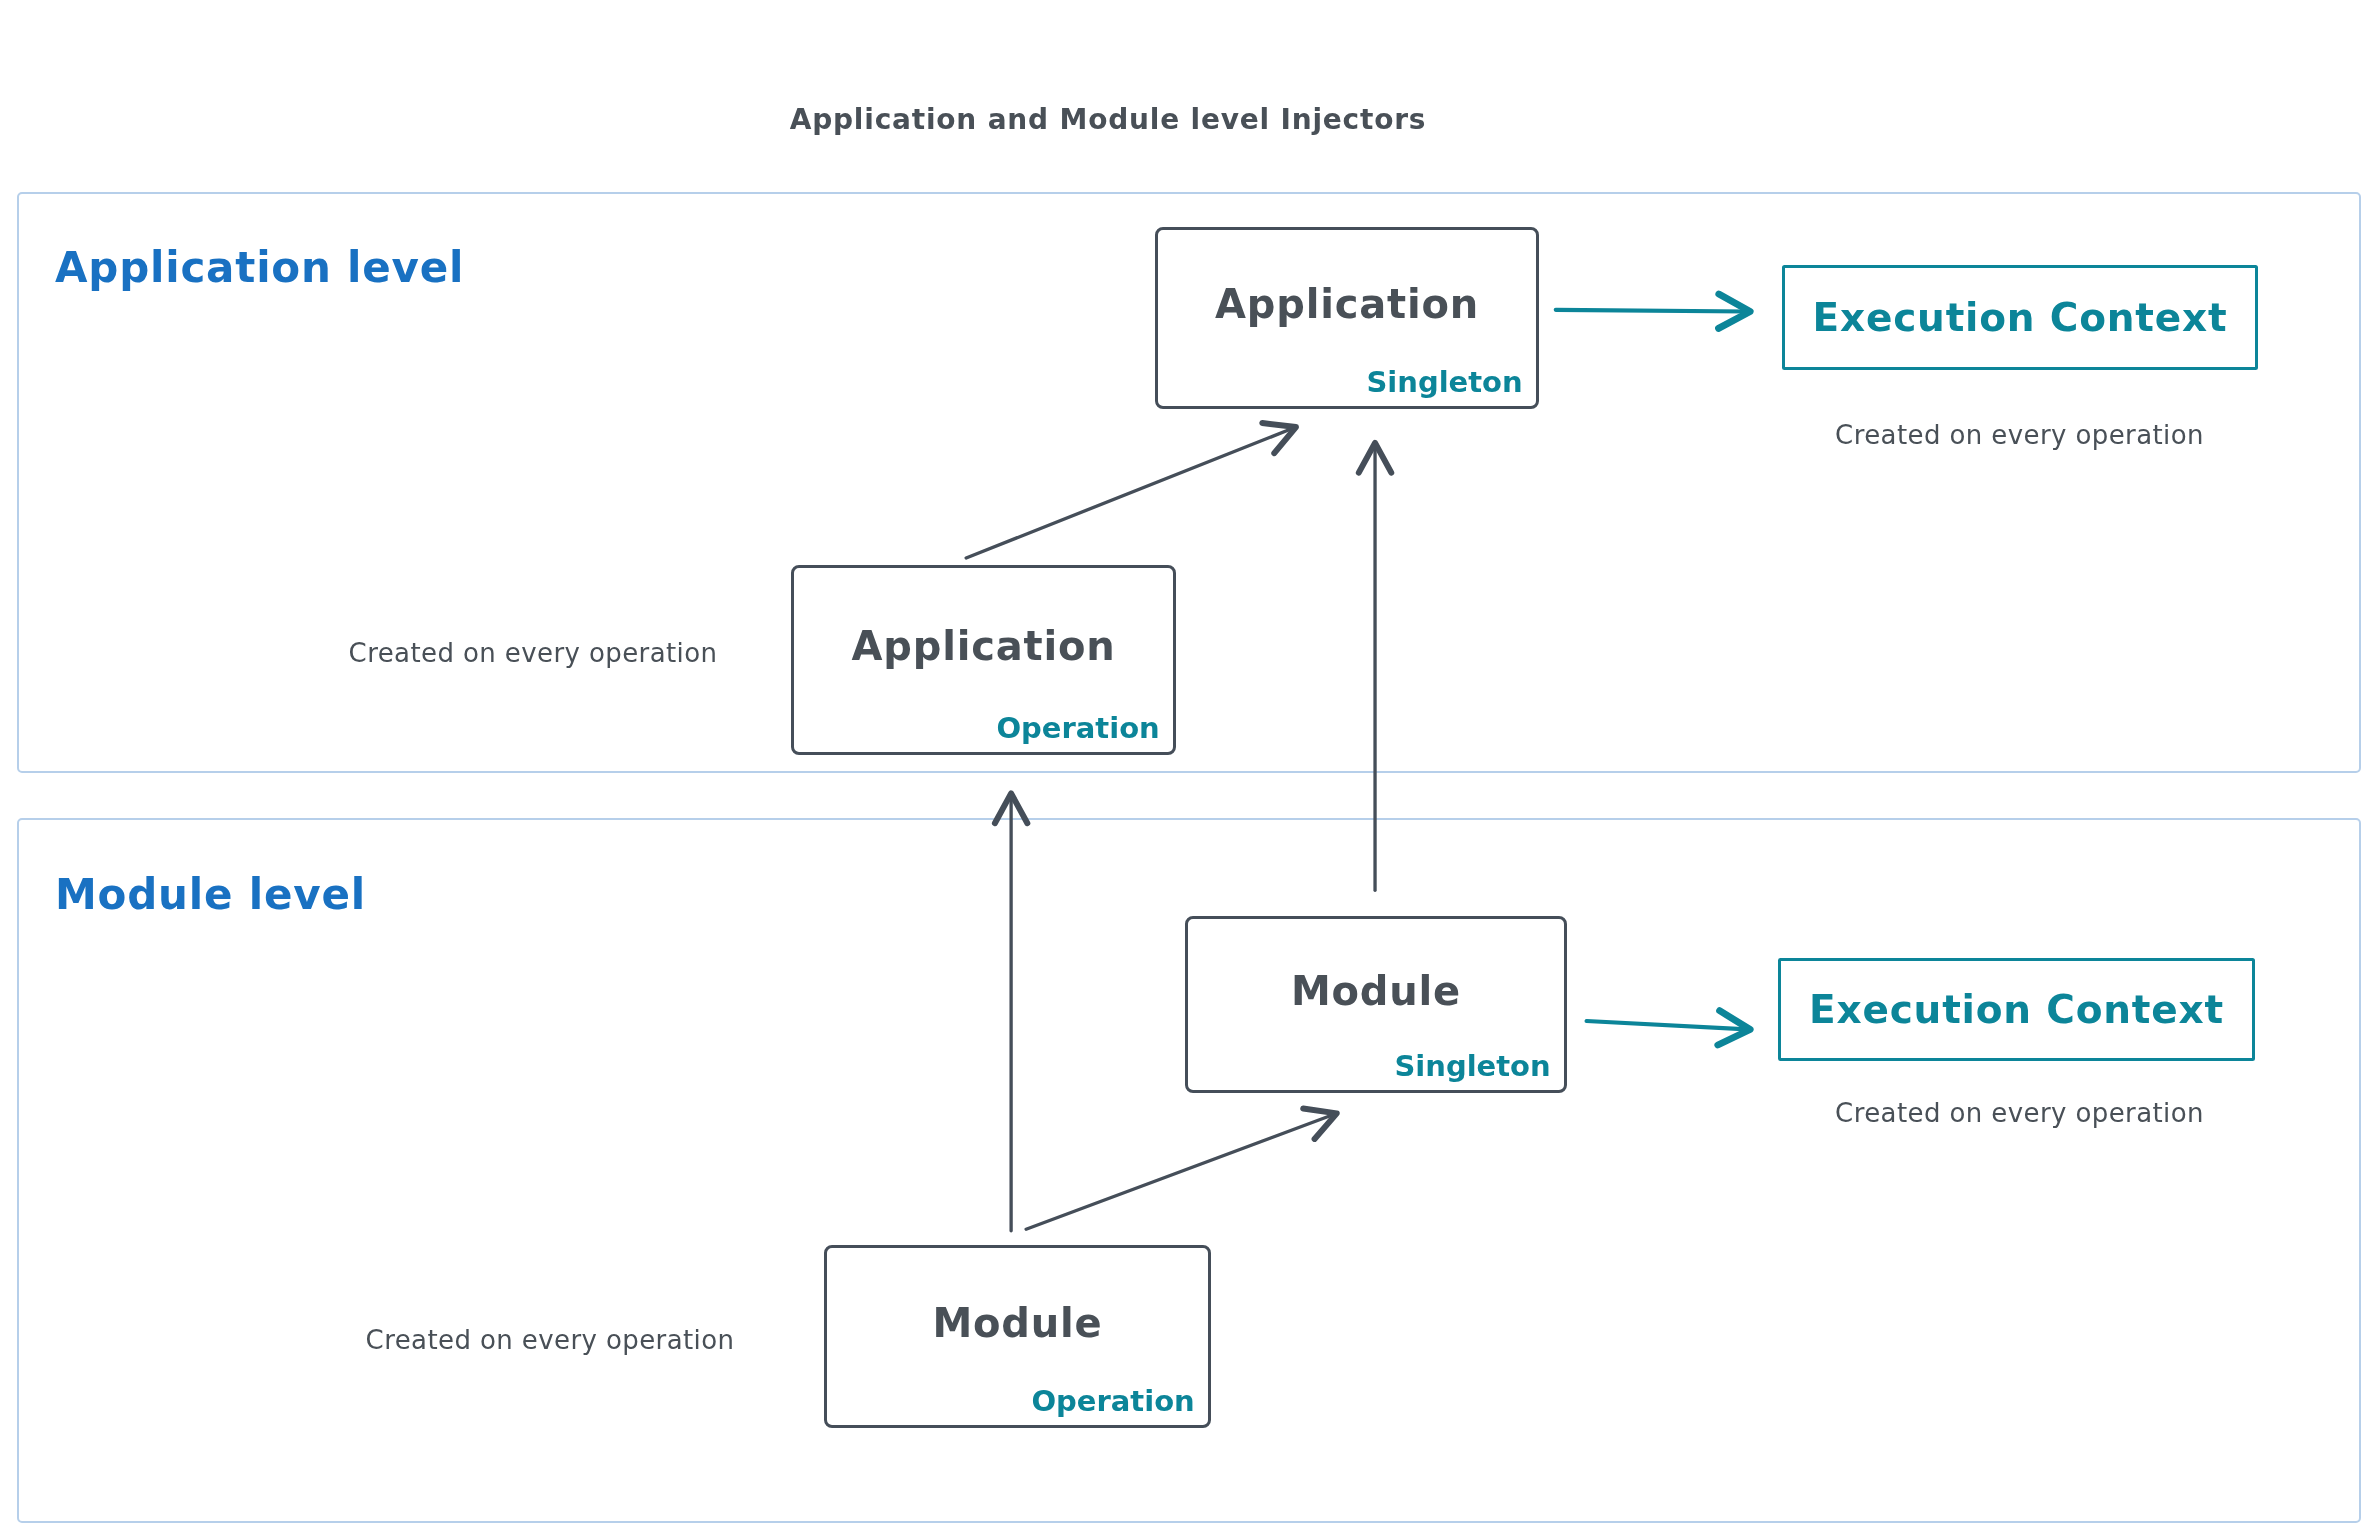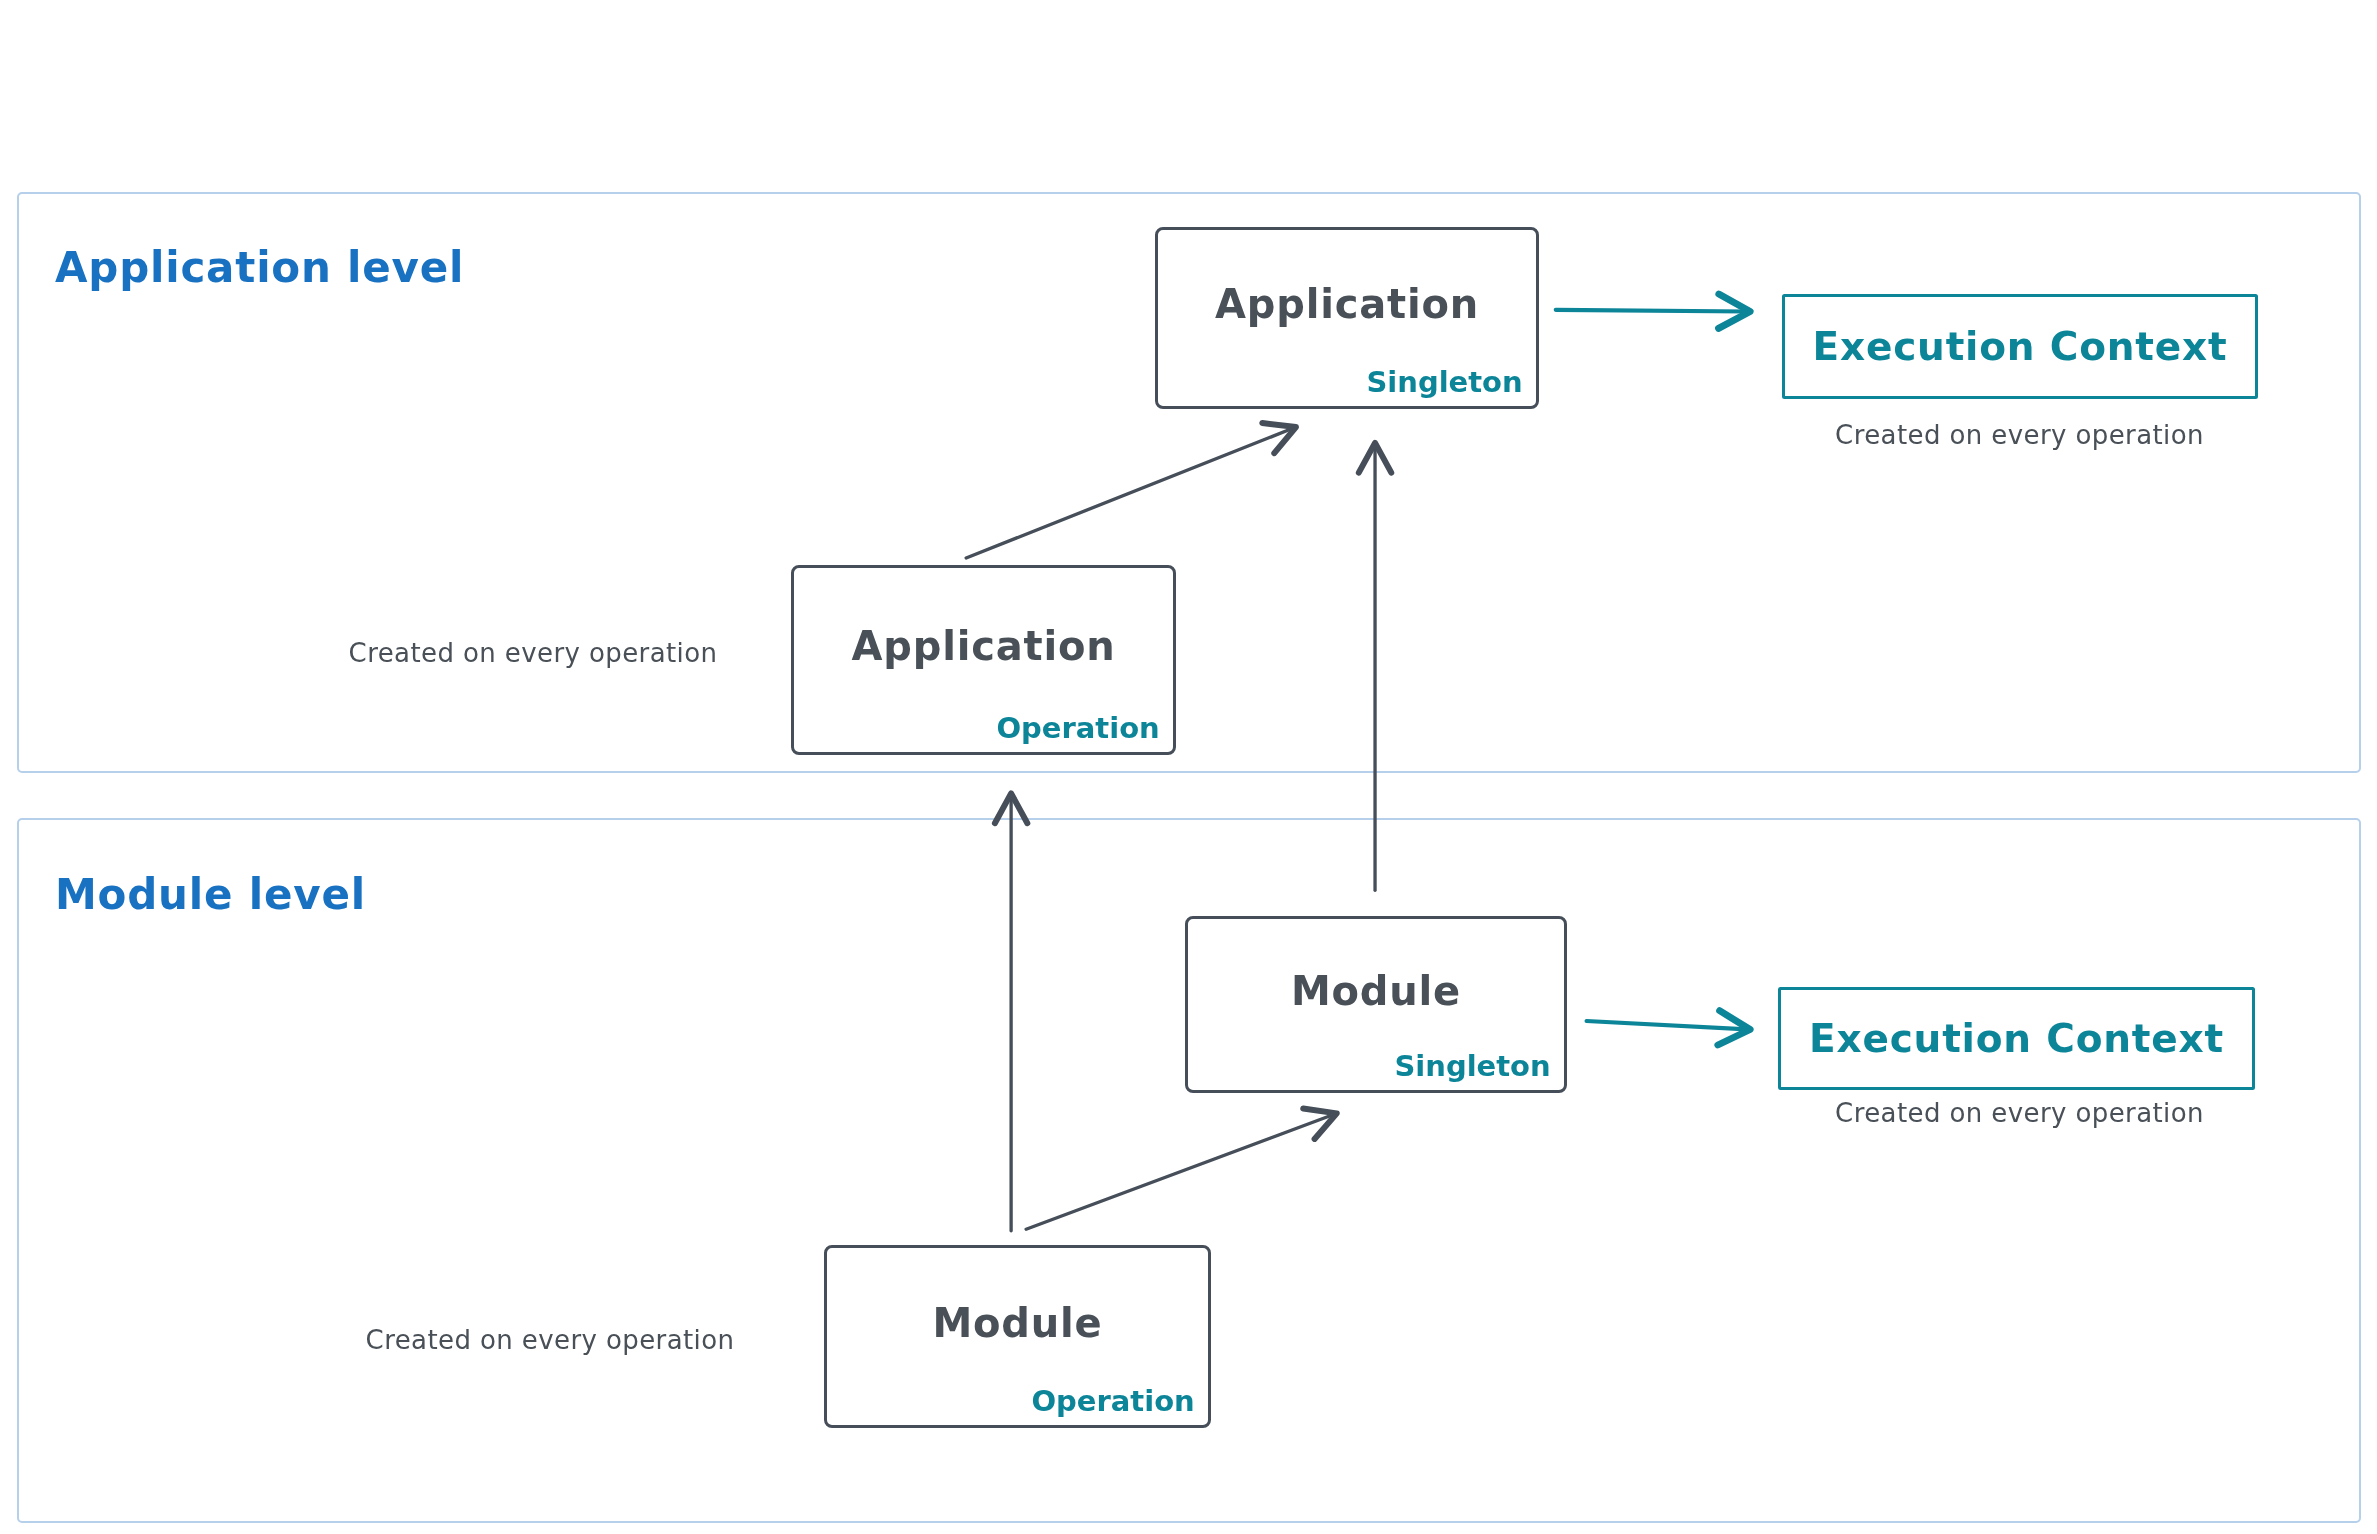--- a/index.html
+++ b/index.html
@@ -41,21 +41,21 @@
   .node-name{font-size:40px;font-weight:600;letter-spacing:0.8px;color:var(--dark)}
   .node-scope{
     position:absolute;right:13.3px;bottom:6.7px;font-size:29px;font-weight:600;color:var(--teal);
   }
   .node-app-singleton{left:1155px;top:227px;width:384px;height:182px}
   .node-app-operation{left:791px;top:565px;width:385px;height:190px}
   .node-mod-singleton{left:1185px;top:916px;width:382px;height:177px}
   .node-mod-operation{left:824px;top:1245px;width:387px;height:183px}
   .ec{
     position:absolute;border:3.3px solid var(--teal);border-radius:2.5px;background:#fff;
-    display:flex;align-items:center;justify-content:center;margin-top:29px;
+    display:flex;align-items:center;justify-content:center;
   }
   .ec-label{font-size:39px;font-weight:600;letter-spacing:0.8px;color:var(--teal);white-space:nowrap}
   .ec-app{left:1782px;top:265px;width:476px;height:105px}
   .ec-mod{left:1778px;top:958px;width:477px;height:103px}
   .caption{
     position:absolute;font-size:26px;font-weight:400;letter-spacing:0.4px;
     color:var(--dark);text-align:center;white-space:nowrap;
   }
   .cap-app-right{left:1774px;top:420px;width:491px}
   .cap-app-left{left:283px;top:638px;width:500px}
@@ -65,20 +65,21 @@
   .arrow-dark{stroke:var(--stroke);stroke-width:4;fill:none;stroke-linecap:round}
   .arrow-teal{stroke:var(--teal);stroke-width:5;fill:none;stroke-linecap:round}
   .mk-dark{stroke:var(--stroke);fill:none;stroke-linecap:round;stroke-linejoin:round}
   .mk-teal{stroke:var(--teal);fill:none;stroke-linecap:round;stroke-linejoin:round}
 </style>
 </head>
 <body>
 
 <div class="canvas">
 
+  <div class="subtitle">Application and Module level Injectors</div>
 
   <div class="level level-app"></div>
   <div class="level level-mod"></div>
 
   <div class="level-label level-label-app">Application level</div>
   <div class="level-label level-label-mod">Module level</div>
 
   <svg class="arrows" viewBox="0 0 2854 1842" xmlns="http://www.w3.org/2000/svg">
     <defs>
       <marker id="ah-dark" viewBox="0 0 16 16" refX="12" refY="8" markerWidth="13" markerHeight="13" orient="auto-start-reverse">

